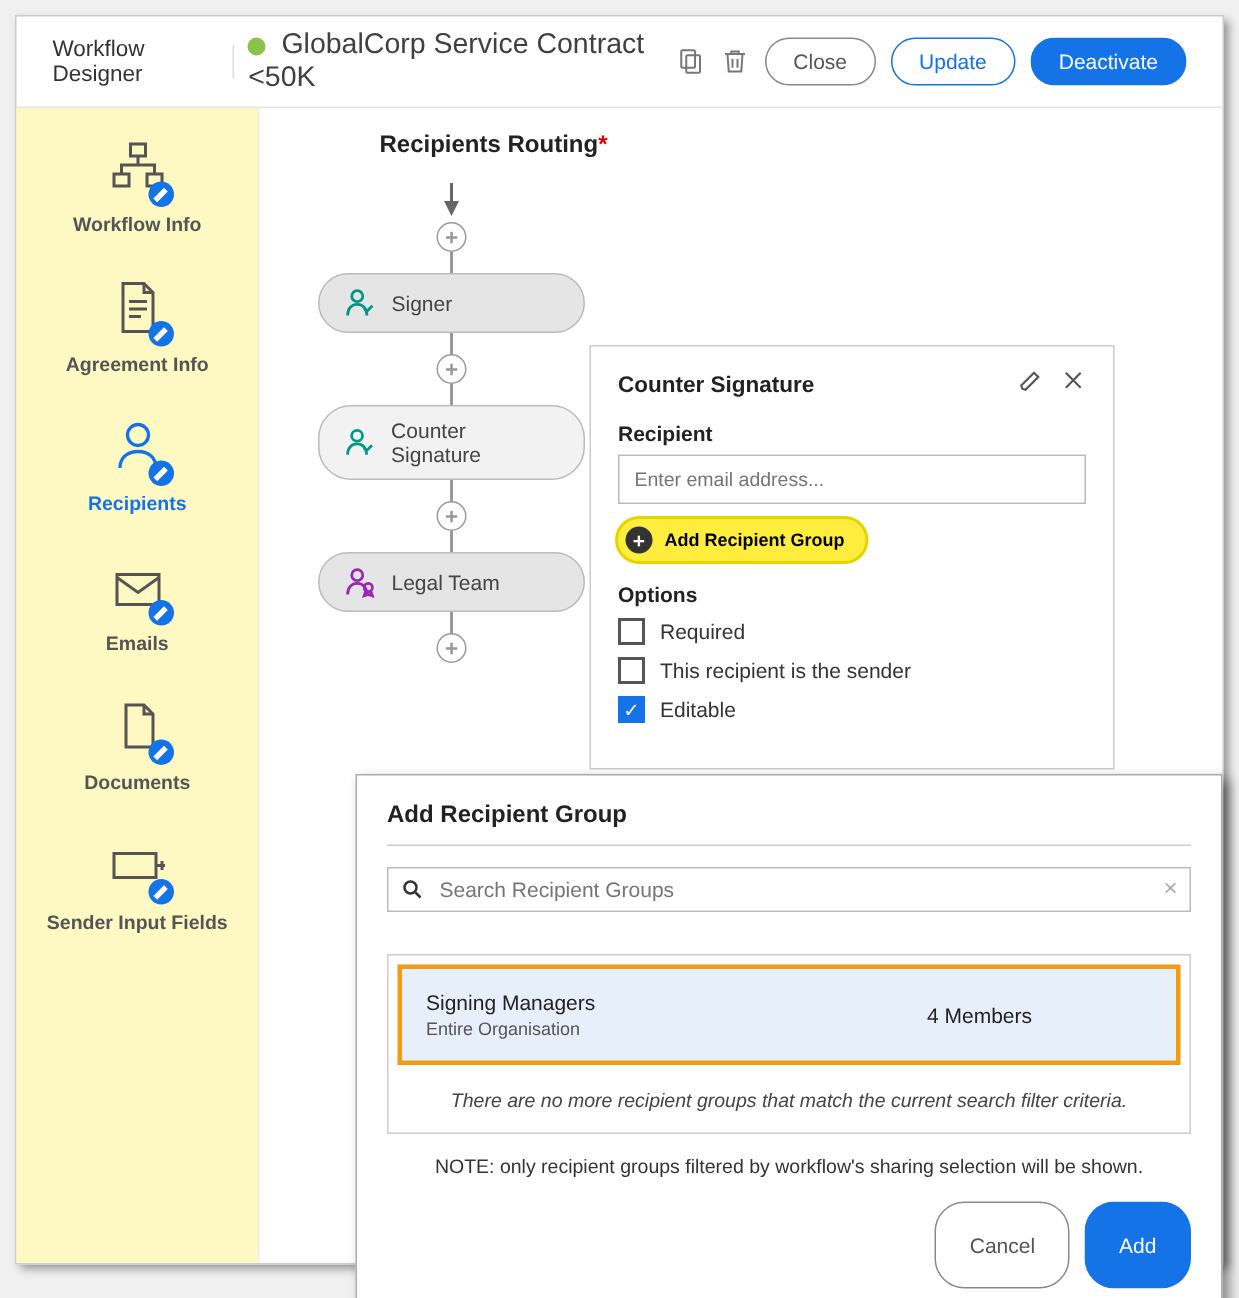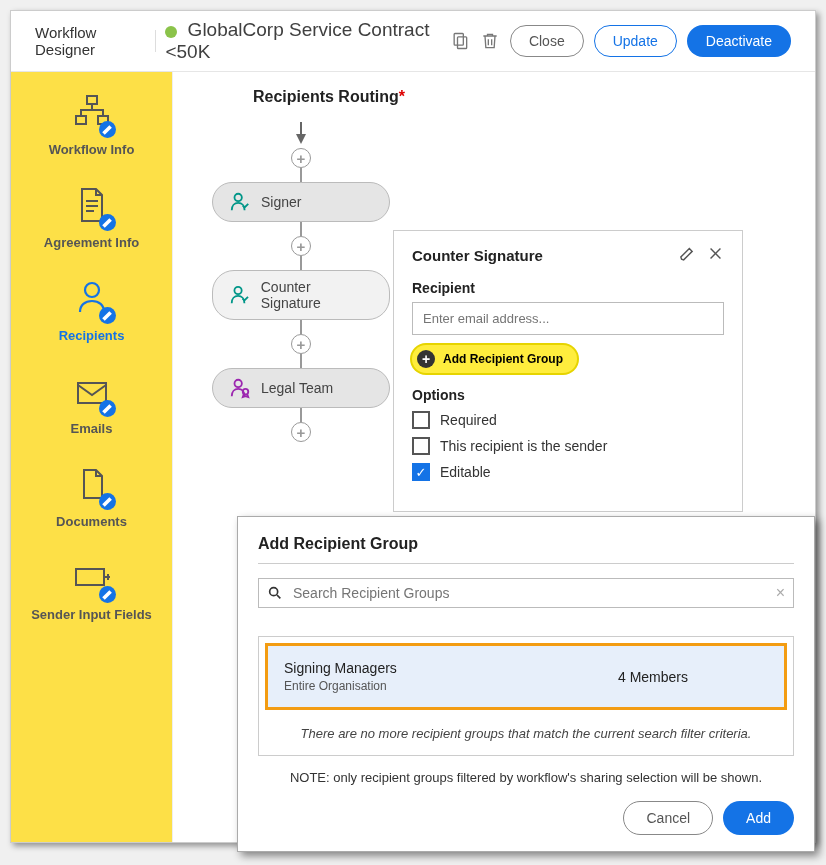--- a/index.html
+++ b/index.html
@@ -36,21 +36,21 @@
     border-radius: 20px; padding: 7px 18px; font-size:14px; cursor:pointer;
     border:1.5px solid transparent; background:#fff;
   }
   .btn.outline-gray { border-color:#888; color:#555; }
   .btn.outline-blue { border-color:#1473E6; color:#1473E6; }
   .btn.solid-blue { background:#1473E6; color:#fff; }
 
   
   .body { display:flex; min-height:770px; }
   .sidebar {
-    width: 162px; background:#fde047; border-right:1px solid #eee;
+    width: 162px; background:#fef9c3; border-right:1px solid #eee;
     display:flex; flex-direction:column; align-items:center;
     padding-top:20px; gap:28px;
   }
   .nav-item { text-align:center; cursor:pointer; color:#555; font-size:13px; font-weight:600; width:100%; }
   .nav-item.active { color:#1473E6; }
   .nav-icon-wrap { position:relative; width:44px; height:44px; margin: 0 auto 6px; }
   .nav-icon-wrap svg { width:40px; height:40px; }
   .badge-circle {
     position:absolute; right:-2px; bottom:-2px; width:17px; height:17px; border-radius:50%;
     background:#1473E6; display:flex; align-items:center; justify-content:center;
@@ -132,21 +132,21 @@
     background:#e7effa; border:3px solid #f39c12; margin:6px;
   }
   .result-left { flex:1; }
   .result-left .g-name { font-size:14px; color:#222; margin-bottom:3px; }
   .result-left .g-scope { font-size:12px; color:#555; }
   .result-right { font-size:14px; color:#222; padding-right:80px; }
   .no-more { text-align:center; font-style:italic; color:#444; font-size:13px; padding:10px 4px 4px; }
 
   .modal-note { text-align:center; font-size:13px; color:#333; margin:14px 0 16px; }
   .modal-footer { display:flex; justify-content:flex-end; gap:10px; }
-  .modal-footer .btn { padding:8px 22px; }
+  .modal-footer .btn { padding:20px 22px; }
 </style>
 </head>
 <body>
 
 <div class="app">
 
   <div class="topbar">
     <span class="title">Workflow Designer</span>
     <span class="divider"></span>
     <span>

